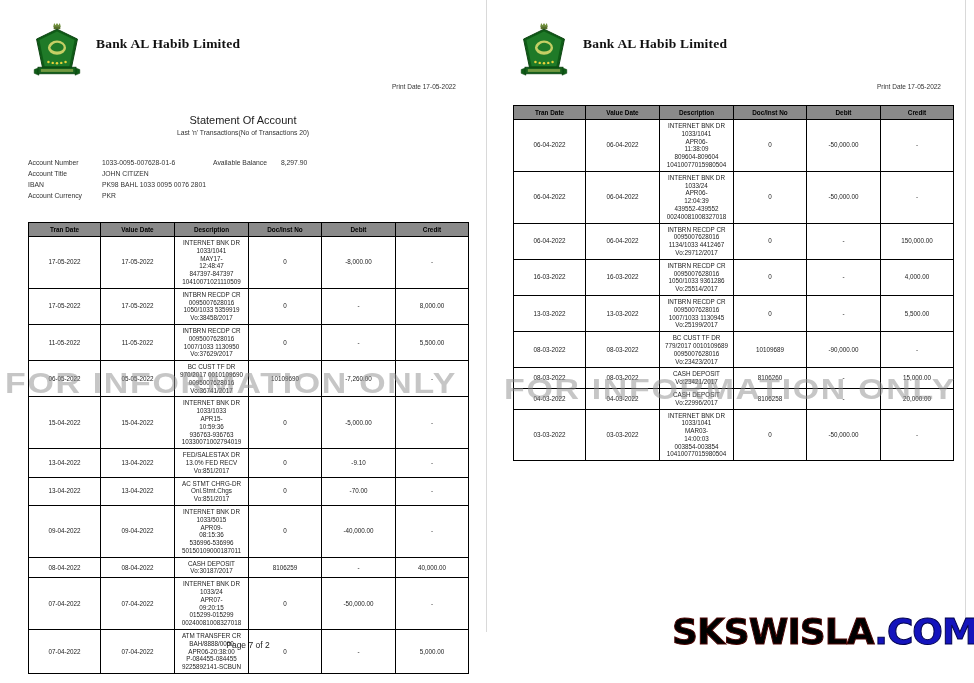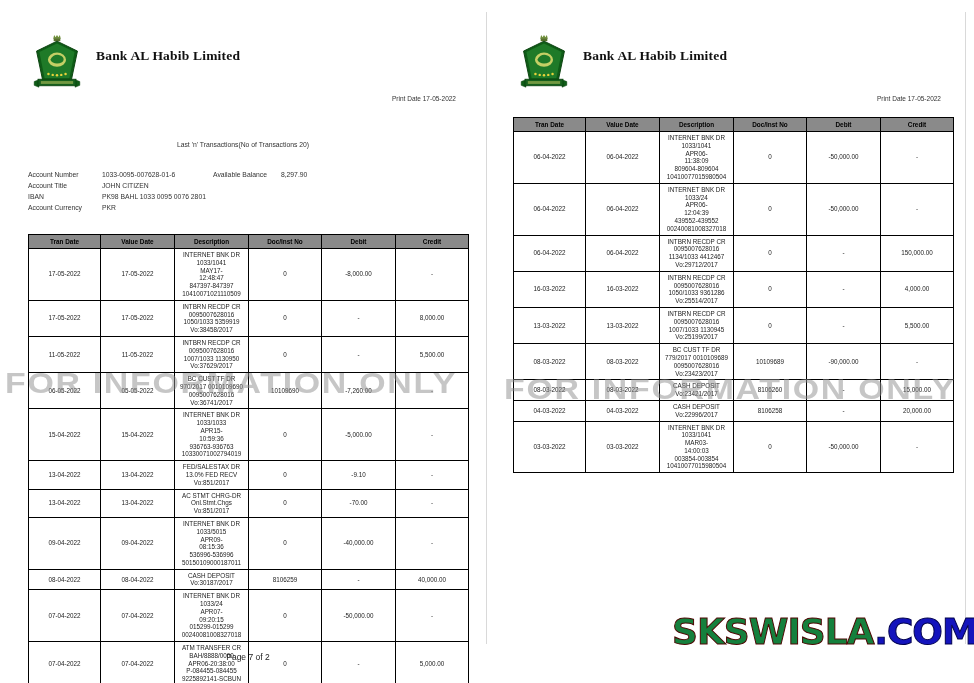--- a/index.html
+++ b/index.html
@@ -1,20 +1,20 @@
 <!DOCTYPE html>
 <html><head>
 <meta charset="utf-8">
 <style>
   html,body{margin:0;padding:0;}
   body{
     width:974px;height:683px;position:relative;background:#ffffff;
     font-family:"Liberation Sans", sans-serif;overflow:hidden;
   }
-  .page{position:absolute;top:12px;height:632px;background:#fff;}
+  .page{position:absolute;top:0;height:632px;background:#fff;}
   #page-1{left:0;width:486px;border-right:1px solid #d9d9d9;}
   #page-2{left:487px;width:478px;border-right:1px solid #d9d9d9;}
 
   .logo{position:absolute;left:33px;top:22px;width:48px;height:58px;}
   .bank-name{
     position:absolute;left:96px;top:36px;
     font-family:"Liberation Serif", serif;font-weight:bold;
     font-size:13.5px;color:#111;letter-spacing:.2px;
   }
   .print-date{position:absolute;top:83px;font-size:6.5px;color:#333;}
@@ -56,21 +56,21 @@
     font-family:"Liberation Sans", sans-serif;pointer-events:none;
   }
   #watermark-left{left:5px;top:366px;}
   #watermark-right{left:504px;top:372px;}
 
   .brand-watermark{
     position:absolute;left:672px;top:611px;
     font-family:"DejaVu Sans", sans-serif;font-weight:bold;font-size:36px;
     white-space:nowrap;letter-spacing:-1px;
   }
-  .brand-name{color:#15803d;-webkit-text-stroke:1px #4d0300;}
+  .brand-name{color:#000000;-webkit-text-stroke:1px #4d0300;}
   .brand-tld{color:#1414bd;-webkit-text-stroke:1px #00004d;}
 </style>
 </head>
 <body>
 
 <div class="page" id="page-1">
 
   <svg class="logo" viewBox="0 0 100 122">
     <path d="M44,2 l3,5 l3,-5 l3,5 l3,-5 l2,8 h-16 z" fill="#6f8f3a"></path>
     <rect x="43" y="9" width="14" height="6" fill="#58702c"></rect>
@@ -85,20 +85,21 @@
     <circle cx="68" cy="84" r="2.6" fill="#e8d23a"></circle>
     <polygon points="2,100 12,96 12,112 2,108" fill="#0f5c17" stroke="#083f0d"></polygon>
     <polygon points="98,100 88,96 88,112 98,108" fill="#0f5c17" stroke="#083f0d"></polygon>
     <rect x="10" y="95" width="80" height="14" fill="#155f1c" stroke="#083f0d" stroke-width="1.5"></rect>
     <rect x="16" y="99" width="68" height="6" fill="#cfd468" opacity="0.5"></rect>
   </svg>
 
   <div class="bank-name">Bank AL Habib Limited</div>
   <div class="print-date">Print Date 17-05-2022</div>
 
+  <div class="stmt-title">Statement Of Account</div>
   <div class="stmt-subtitle">Last 'n' Transactions(No of Transactions 20)</div>
 
   <div class="acct-block">
     <div class="acct-line">
       <span class="acct-label">Account Number</span>
       <span class="acct-value">1033-0095-007628-01-6</span>
     </div>
     <div class="acct-line">
       <span class="acct-label">Account Title</span>
       <span class="acct-value">JOHN CITIZEN</span>

